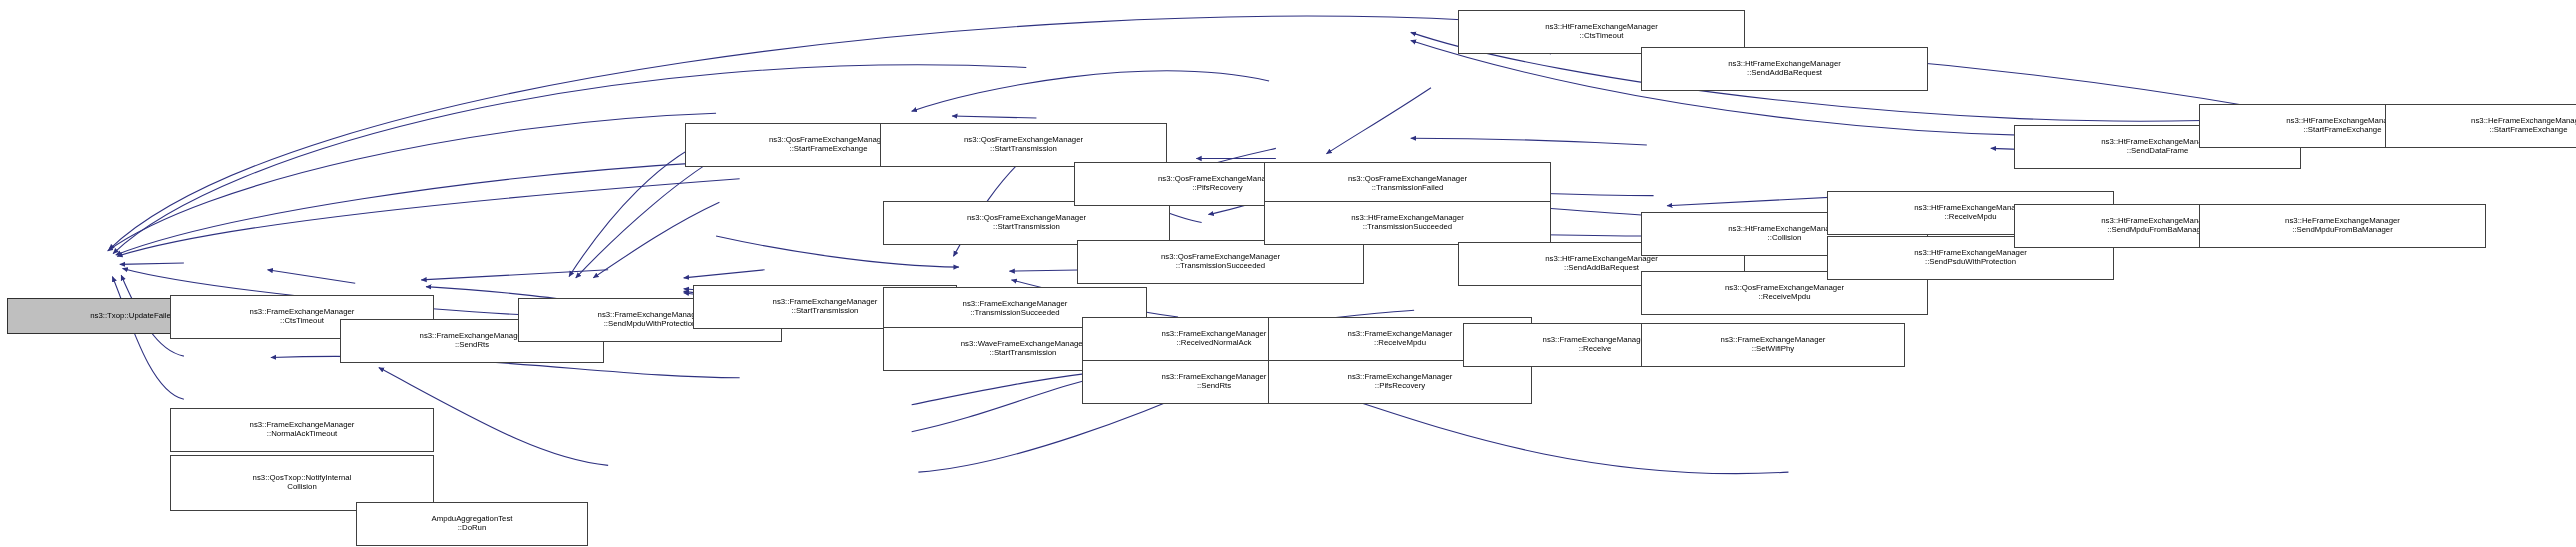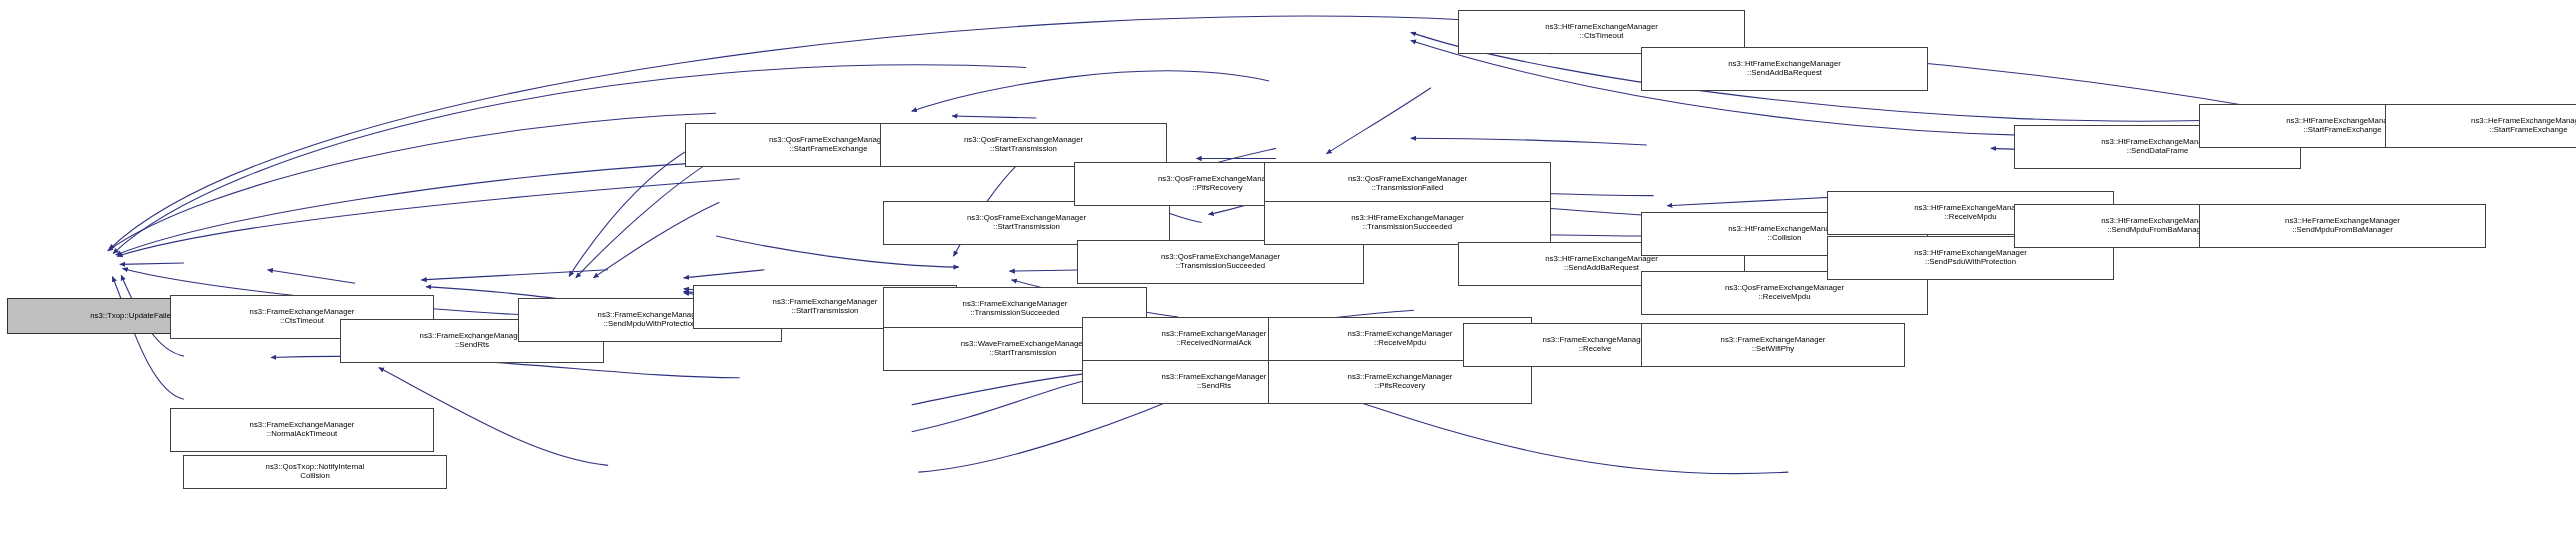--- a/index.html
+++ b/index.html
@@ -144,23 +144,27 @@
       <span class="l2">::CtsTimeout</span>
     </div>
     <div class="node" style="left: 340px; top: 319px; width: 264px; height: 44px; border-color: rgb(64, 64, 64); background: rgb(255, 255, 255);">
       <span class="l1">ns3::FrameExchangeManager</span>
       <span class="l2">::SendRts</span>
     </div>
     <div class="node" style="left: 170px; top: 408px; width: 264px; height: 44px; border-color: rgb(64, 64, 64); background: rgb(255, 255, 255);">
       <span class="l1">ns3::FrameExchangeManager</span>
       <span class="l2">::NormalAckTimeout</span>
     </div>
-    <div class="node" style="left: 183px; top: 455px; width: 264px; height: 34px; border-color: rgb(64, 64, 64); background: rgb(255, 255, 255);">
+    <div class="node" style="left: 170px; top: 455px; width: 264px; height: 56px; border-color: rgb(64, 64, 64); background: rgb(255, 255, 255);">
       <span class="l1">ns3::QosTxop::NotifyInternal</span>
       <span class="l2">Collision</span>
+    </div>
+    <div class="node" style="left: 356px; top: 502px; width: 232px; height: 44px; border-color: rgb(64, 64, 64); background: rgb(255, 255, 255);">
+      <span class="l1">AmpduAggregationTest</span>
+      <span class="l2">::DoRun</span>
     </div>
     <div class="node" style="left: 518px; top: 298px; width: 264px; height: 44px; border-color: rgb(64, 64, 64); background: rgb(255, 255, 255);">
       <span class="l1">ns3::FrameExchangeManager</span>
       <span class="l2">::SendMpduWithProtection</span>
     </div>
     <div class="node" style="left: 693px; top: 285px; width: 264px; height: 44px; border-color: rgb(64, 64, 64); background: rgb(255, 255, 255);">
       <span class="l1">ns3::FrameExchangeManager</span>
       <span class="l2">::StartTransmission</span>
     </div>
     <div class="node" style="left: 883px; top: 287px; width: 264px; height: 44px; border-color: rgb(64, 64, 64); background: rgb(255, 255, 255);">

